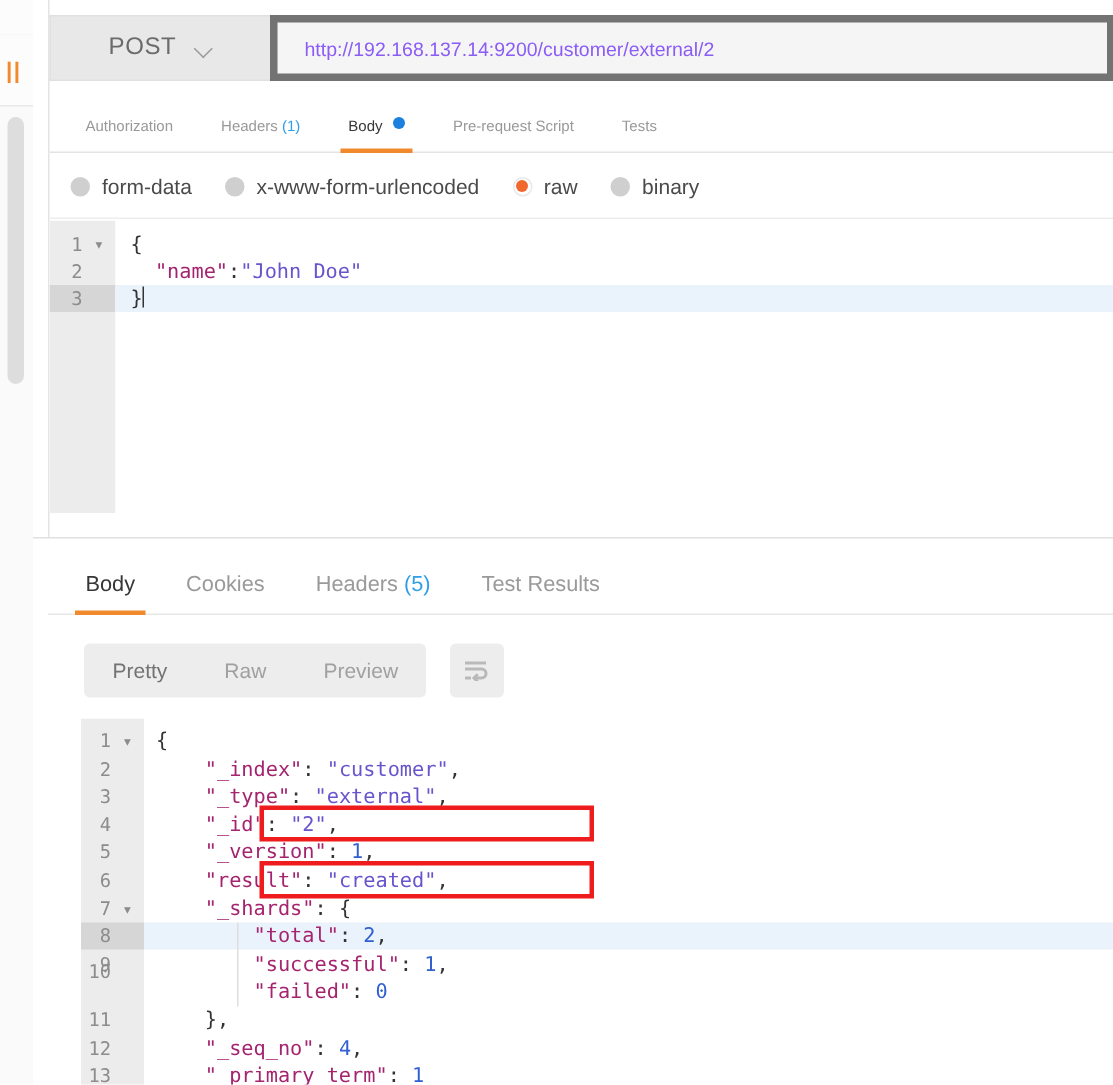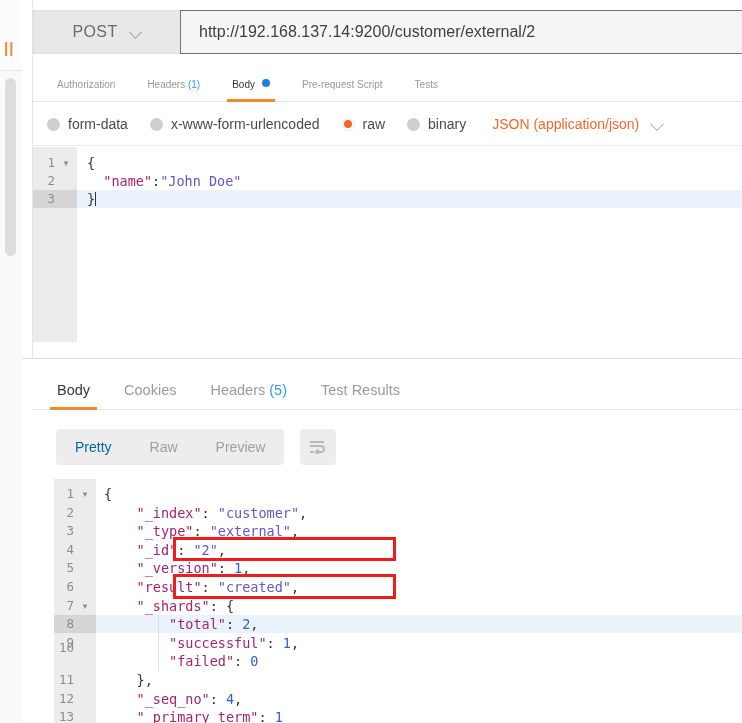--- a/index.html
+++ b/index.html
@@ -107,27 +107,27 @@
     position: absolute;
     left: 0; top: 1px;
     width: 8px; height: 8px;
     border-left: 1.6px solid #9a9a9a;
     border-bottom: 1.6px solid #9a9a9a;
     transform: rotate(-45deg);
   }
   #url-field {
     flex: 1;
     background: #f5f5f5;
-    border: 1px solid #737373;
+    border: 5px solid #737373;
     display: flex;
     align-items: center;
     padding-left: 18px;
     box-sizing: border-box;
-    font-size: 16px;
-    color: #404040;
+    font-size: 13px;
+    color: #8b5cf6;
   }
 
   
   #request-tabs {
     position: absolute;
     left: 0; top: 64px;
     width: 710px; height: 38px;
     border-bottom: 1px solid #e4e4e4;
     display: flex;
     align-items: flex-end;
@@ -353,21 +353,21 @@
   }
   .fmt-btn {
     padding: 0 19px;
     height: 36px;
     line-height: 36px;
     font-size: 14px;
     color: #a0a0a0;
     cursor: pointer;
     white-space: nowrap;
   }
-  .fmt-btn.active { color: #0369a1; }
+  .fmt-btn.active { color: #737373; }
   #lang-select {
     margin-left: 20px;
     height: 36px;
     background: #ededed;
     border-radius: 4px;
     display: flex;
     align-items: center;
     padding: 0 14px;
     cursor: pointer;
     font-size: 14px;
@@ -461,24 +461,20 @@
         <span class="radio-mark"></span>
         <span>x-www-form-urlencoded</span>
       </div>
       <div class="radio-opt selected">
         <span class="radio-mark"></span>
         <span>raw</span>
       </div>
       <div class="radio-opt">
         <span class="radio-mark"></span>
         <span>binary</span>
-      </div>
-      <div id="content-type-select">
-        <span>JSON (application/json)</span>
-        <span id="ct-caret"></span>
       </div>
     </div>
 
   <div id="request-editor">
     <div class="gutter">
         <div class="ln" style="top: 7px;">1</div>
         <div class="fold" style="top: 7px;">▾</div>
         <div class="ln" style="top: 25px;">2</div>
         <div class="gut-hl" style="top: 43px;"></div>
         <div class="ln" style="top: 43px;">3</div>

